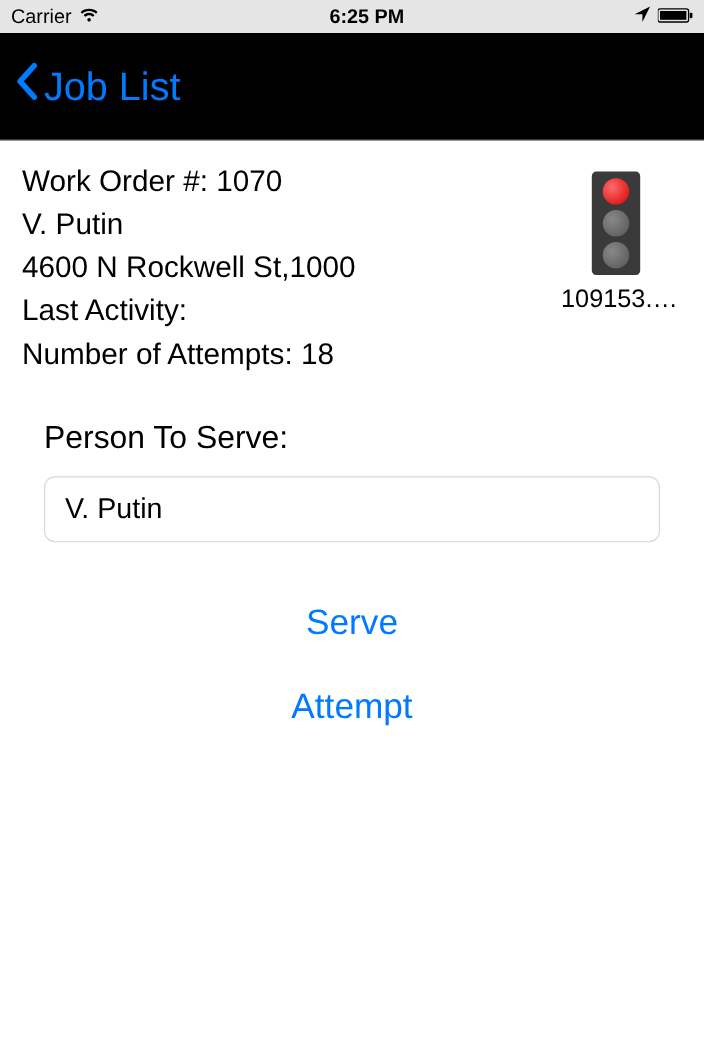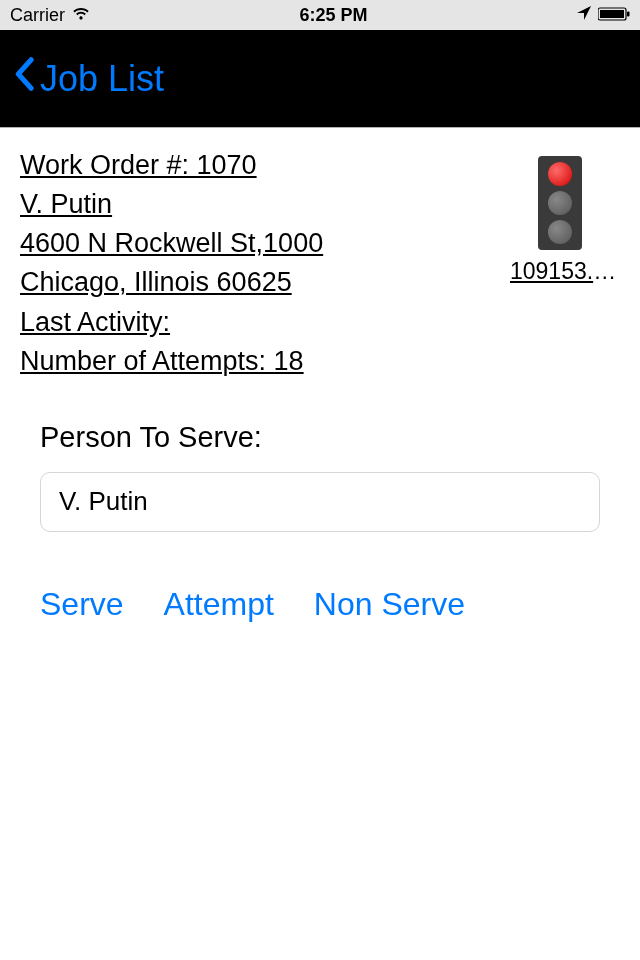--- a/index.html
+++ b/index.html
@@ -51,21 +51,20 @@
       cursor: pointer;
       gap: 6px;
     }
     .chevron-back {
       display: inline-block;
     }
     .content {
       padding: 18px 20px;
       display: flex;
       gap: 16px;
-      text-decoration: underline;
     }
     .info-block {
       flex: 1;
     }
     .info-line {
       font-size: 27px;
       line-height: 1.45;
       color: #000;
       font-weight: 400;
     }
@@ -120,21 +119,21 @@
       border: 1px solid #d6d6d6;
       border-radius: 10px;
       font-size: 26px;
       padding: 0 18px;
       background: #fff;
       color: #000;
     }
     .actions {
       margin-top: 54px;
       display: flex;
-      flex-direction: row;
+      flex-direction: column;
       align-items: center;
       gap: 40px;
     }
     .action-btn {
       background: none;
       border: none;
       color: #007aff;
       font-size: 32px;
       font-weight: 400;
       cursor: pointer;
@@ -178,35 +177,33 @@
     </span>
     <span>Job List</span>
   </div>
 </div>
 
 <div class="content">
   <div class="info-block">
     <div class="info-line">Work Order #: 1070</div>
     <div class="info-line">V. Putin</div>
     <div class="info-line">4600 N Rockwell St,1000</div>
-    <div class="info-line">Chicago, Illinois 60625</div>
     <div class="info-line">Last Activity:</div>
     <div class="info-line">Number of Attempts: 18</div>
   </div>
   <div class="gps-block">
     <div class="traffic-light">
       <div class="light red"></div>
       <div class="light off"></div>
       <div class="light off"></div>
     </div>
     <div class="gps-value">109153.3…</div>
   </div>
 </div>
 
 <div class="form-area">
   <div class="form-label">Person To Serve:</div>
   <input type="text" class="text-input" value="V. Putin" style="">
   <div class="actions">
     <button class="action-btn">Serve</button>
     <button class="action-btn">Attempt</button>
-    <button class="action-btn">Non Serve</button>
   </div>
 </div>
 
 </body></html>

